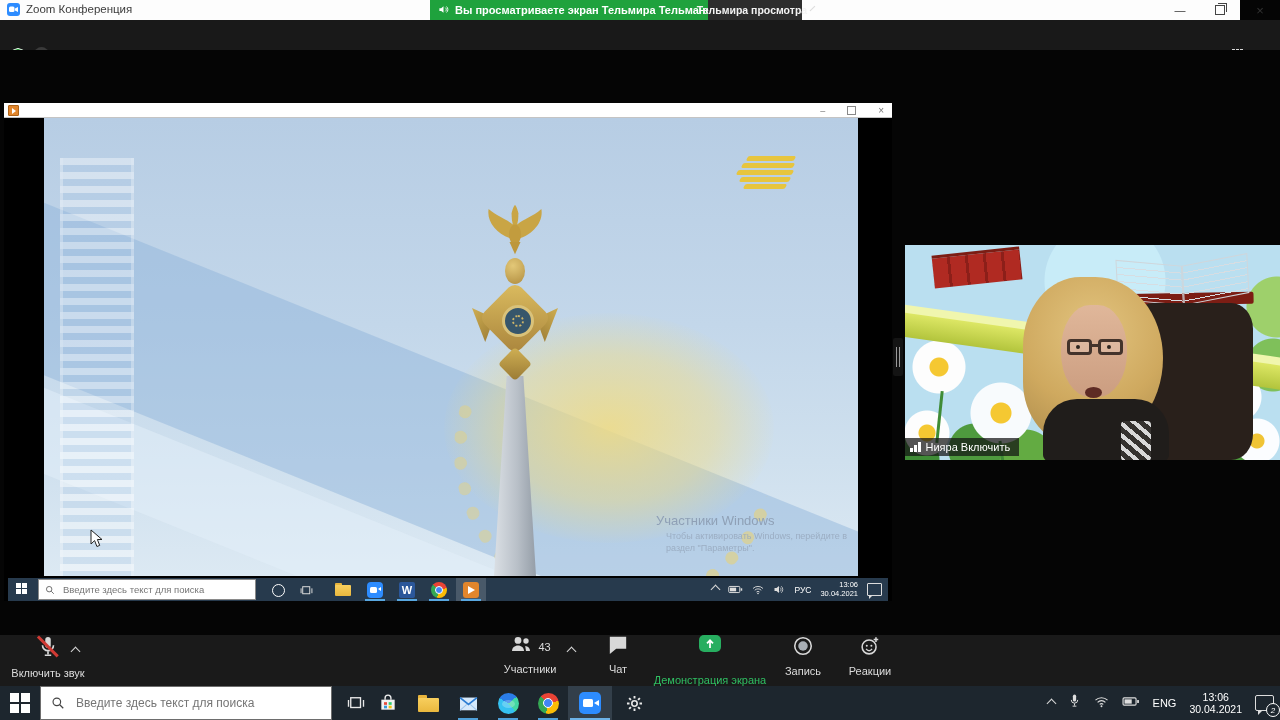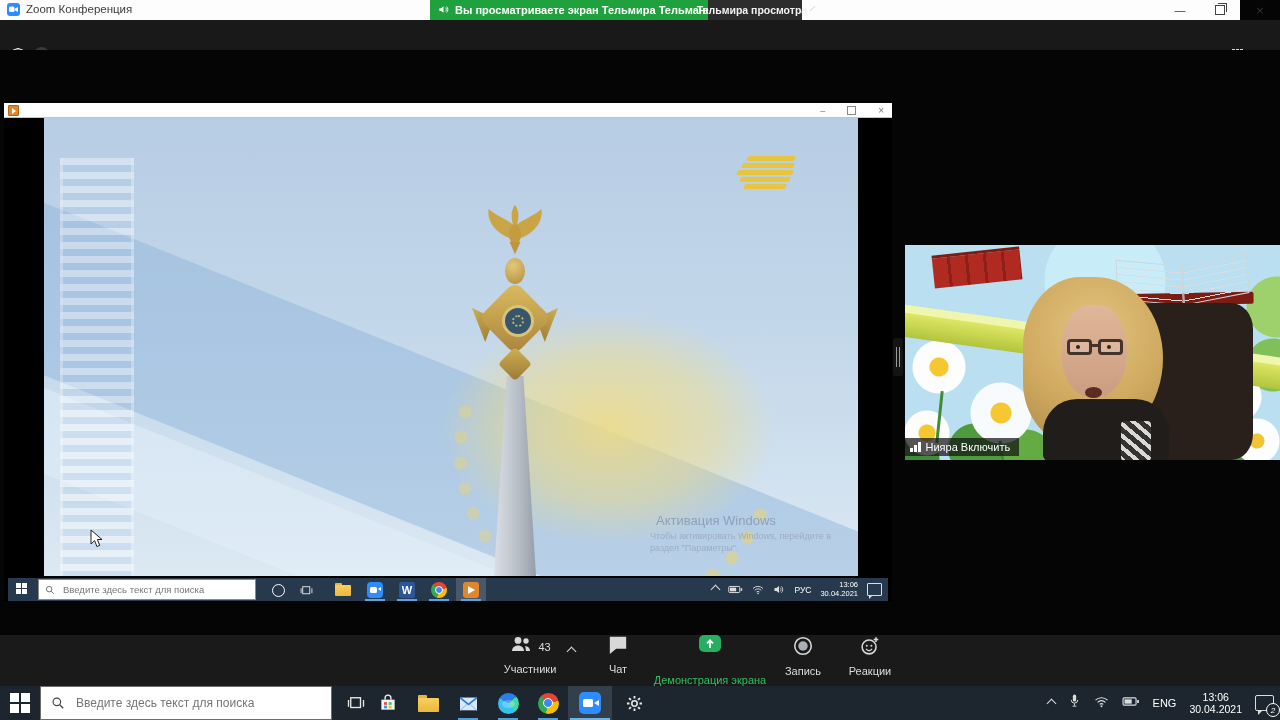--- a/index.html
+++ b/index.html
@@ -60,21 +60,21 @@
   .cap-diamond{left:19px;top:6px;width:52px;height:52px;background:linear-gradient(135deg,#dcbd60,#a9843c);transform:rotate(45deg);border-radius:9px;}
   .cap-circle{left:32px;top:19px;width:26px;height:26px;border-radius:50%;background:#37566b;border:3px solid #d9c27a;box-sizing:content-box;}
   .cap-circle:before{content:"";position:absolute;inset:7px;border-radius:50%;border:2px dotted #cdb469;}
   .cap-finL{left:2px;top:22px;width:22px;height:34px;background:linear-gradient(135deg,#cfae52,#9a7a34);clip-path:polygon(0 0,100% 30%,60% 100%);}
   .cap-finR{right:2px;top:22px;width:22px;height:34px;background:linear-gradient(225deg,#cfae52,#9a7a34);clip-path:polygon(100% 0,0 30%,40% 100%);}
   .cap-d2{left:33px;top:66px;width:24px;height:24px;background:linear-gradient(135deg,#d0b054,#9a7a34);transform:rotate(45deg);border-radius:4px;}
   .vs-sphere{left:461px;top:140px;width:20px;height:26px;border-radius:50%;background:radial-gradient(circle at 40% 30%,#e3c878,#b08c3e);}
   .vs-logo{left:693px;top:38px;width:62px;height:40px;}
   .vs-logo i{position:absolute;height:5px;border-radius:2px;background:#e7c53e;transform:skewX(-24deg);}
   .vs-wm-t{left:612px;top:395px;font-size:13px;color:#8fa0b6;}
-  .vs-wm-l{left:606px;font-size:9px;color:#97a8bd;opacity:.85;white-space:nowrap;}
+  .vs-wm-l{left:622px;font-size:9px;color:#97a8bd;opacity:.85;white-space:nowrap;}
   
   .itb{left:4px;top:475px;width:880px;height:23px;background:#273a4d;}
   .win-logo{display:grid;grid-template-columns:6px 6px;grid-template-rows:6px 6px;gap:1px;}
   .win-logo i{background:#fff;}
   .win-logo.sm{grid-template-columns:5px 5px;grid-template-rows:5px 5px;}
   .itb-start{left:8px;top:5px;}
   .itb-search{left:30px;top:1px;width:218px;height:21px;background:#fff;border:1px solid #8a8a8a;box-sizing:border-box;display:flex;align-items:center;gap:6px;padding-left:6px;}
   .itb-search input{border:none;outline:none;background:transparent;font-size:9.5px;color:#555;width:180px;font-family:"Liberation Sans",sans-serif;}
   .itb-cortana{left:264px;top:6px;width:11px;height:11px;border-radius:50%;border:1.6px solid #fff;}
   .itb-cell{top:0;width:30px;height:23px;display:flex;align-items:center;justify-content:center;}
@@ -281,21 +281,21 @@
             <path d="M25 36h10l-5 11z" fill="#bd973c"></path>
           </svg>
         </span>
         <div class="abs vs-logo">
           <i style="left:10px;top:0;width:48px;"></i>
           <i style="left:5px;top:7px;width:52px;"></i>
           <i style="left:0;top:14px;width:56px;"></i>
           <i style="left:3px;top:21px;width:50px;"></i>
           <i style="left:7px;top:28px;width:42px;"></i>
         </div>
-        <span class="abs vs-wm-t">Активация Windows</span>
+        <span class="abs vs-wm-t">Участники Windows</span>
         <span class="abs vs-wm-l" style="top:413px;">Чтобы активировать Windows, перейдите в</span>
         <span class="abs vs-wm-l" style="top:425px;">раздел "Параметры".</span>
       </div>
 
       <div class="abs itb">
         <span class="abs itb-start win-logo sm">
             <i></i>
             <i></i>
             <i></i>
             <i></i>
@@ -400,20 +400,32 @@
             <i style="height:4px;"></i>
             <i style="height:7px;"></i>
             <i style="height:10px;"></i>
           </span>
         <span>Нияра Включить</span>
       </div>
     </div>
   </div>
 
   <div class="abs toolbar">
+    <div class="tbtn" style="left:0;width:96px;">
+      <span style="position:relative;">
+        <svg width="22" height="24" viewBox="0 0 24 26">
+            <rect x="9" y="2" width="6" height="12" rx="3" fill="#d8d8d8"></rect>
+            <path d="M6 11a6 6 0 0012 0" stroke="#d8d8d8" stroke-width="1.8" fill="none"></path>
+            <path d="M12 17.5v3.5M8.5 22h7" stroke="#d8d8d8" stroke-width="1.8"></path>
+          </svg>
+        <i class="slash" style="left:-3px;"></i>
+      </span>
+      <i class="chev-up t-chev" style="left:72px;"></i>
+      <span class="lbl">Включить звук</span>
+    </div>
     <div class="tbtn" style="left:480px;width:100px;">
       <span style="display:flex;align-items:center;gap:5px;">
         <span>
           <svg width="24" height="20" viewBox="0 0 24 20">
               <circle cx="9" cy="5.4" r="3.4" fill="#d8d8d8"></circle>
               <path d="M3 16c0-3.4 2.7-5.6 6-5.6s6 2.2 6 5.6z" fill="#d8d8d8"></path>
               <circle cx="17" cy="6" r="2.7" fill="#d8d8d8"></circle>
               <path d="M16.2 11.1c2.9.3 4.8 2.3 4.8 4.9h-4z" fill="#d8d8d8"></path>
             </svg>
         </span>

